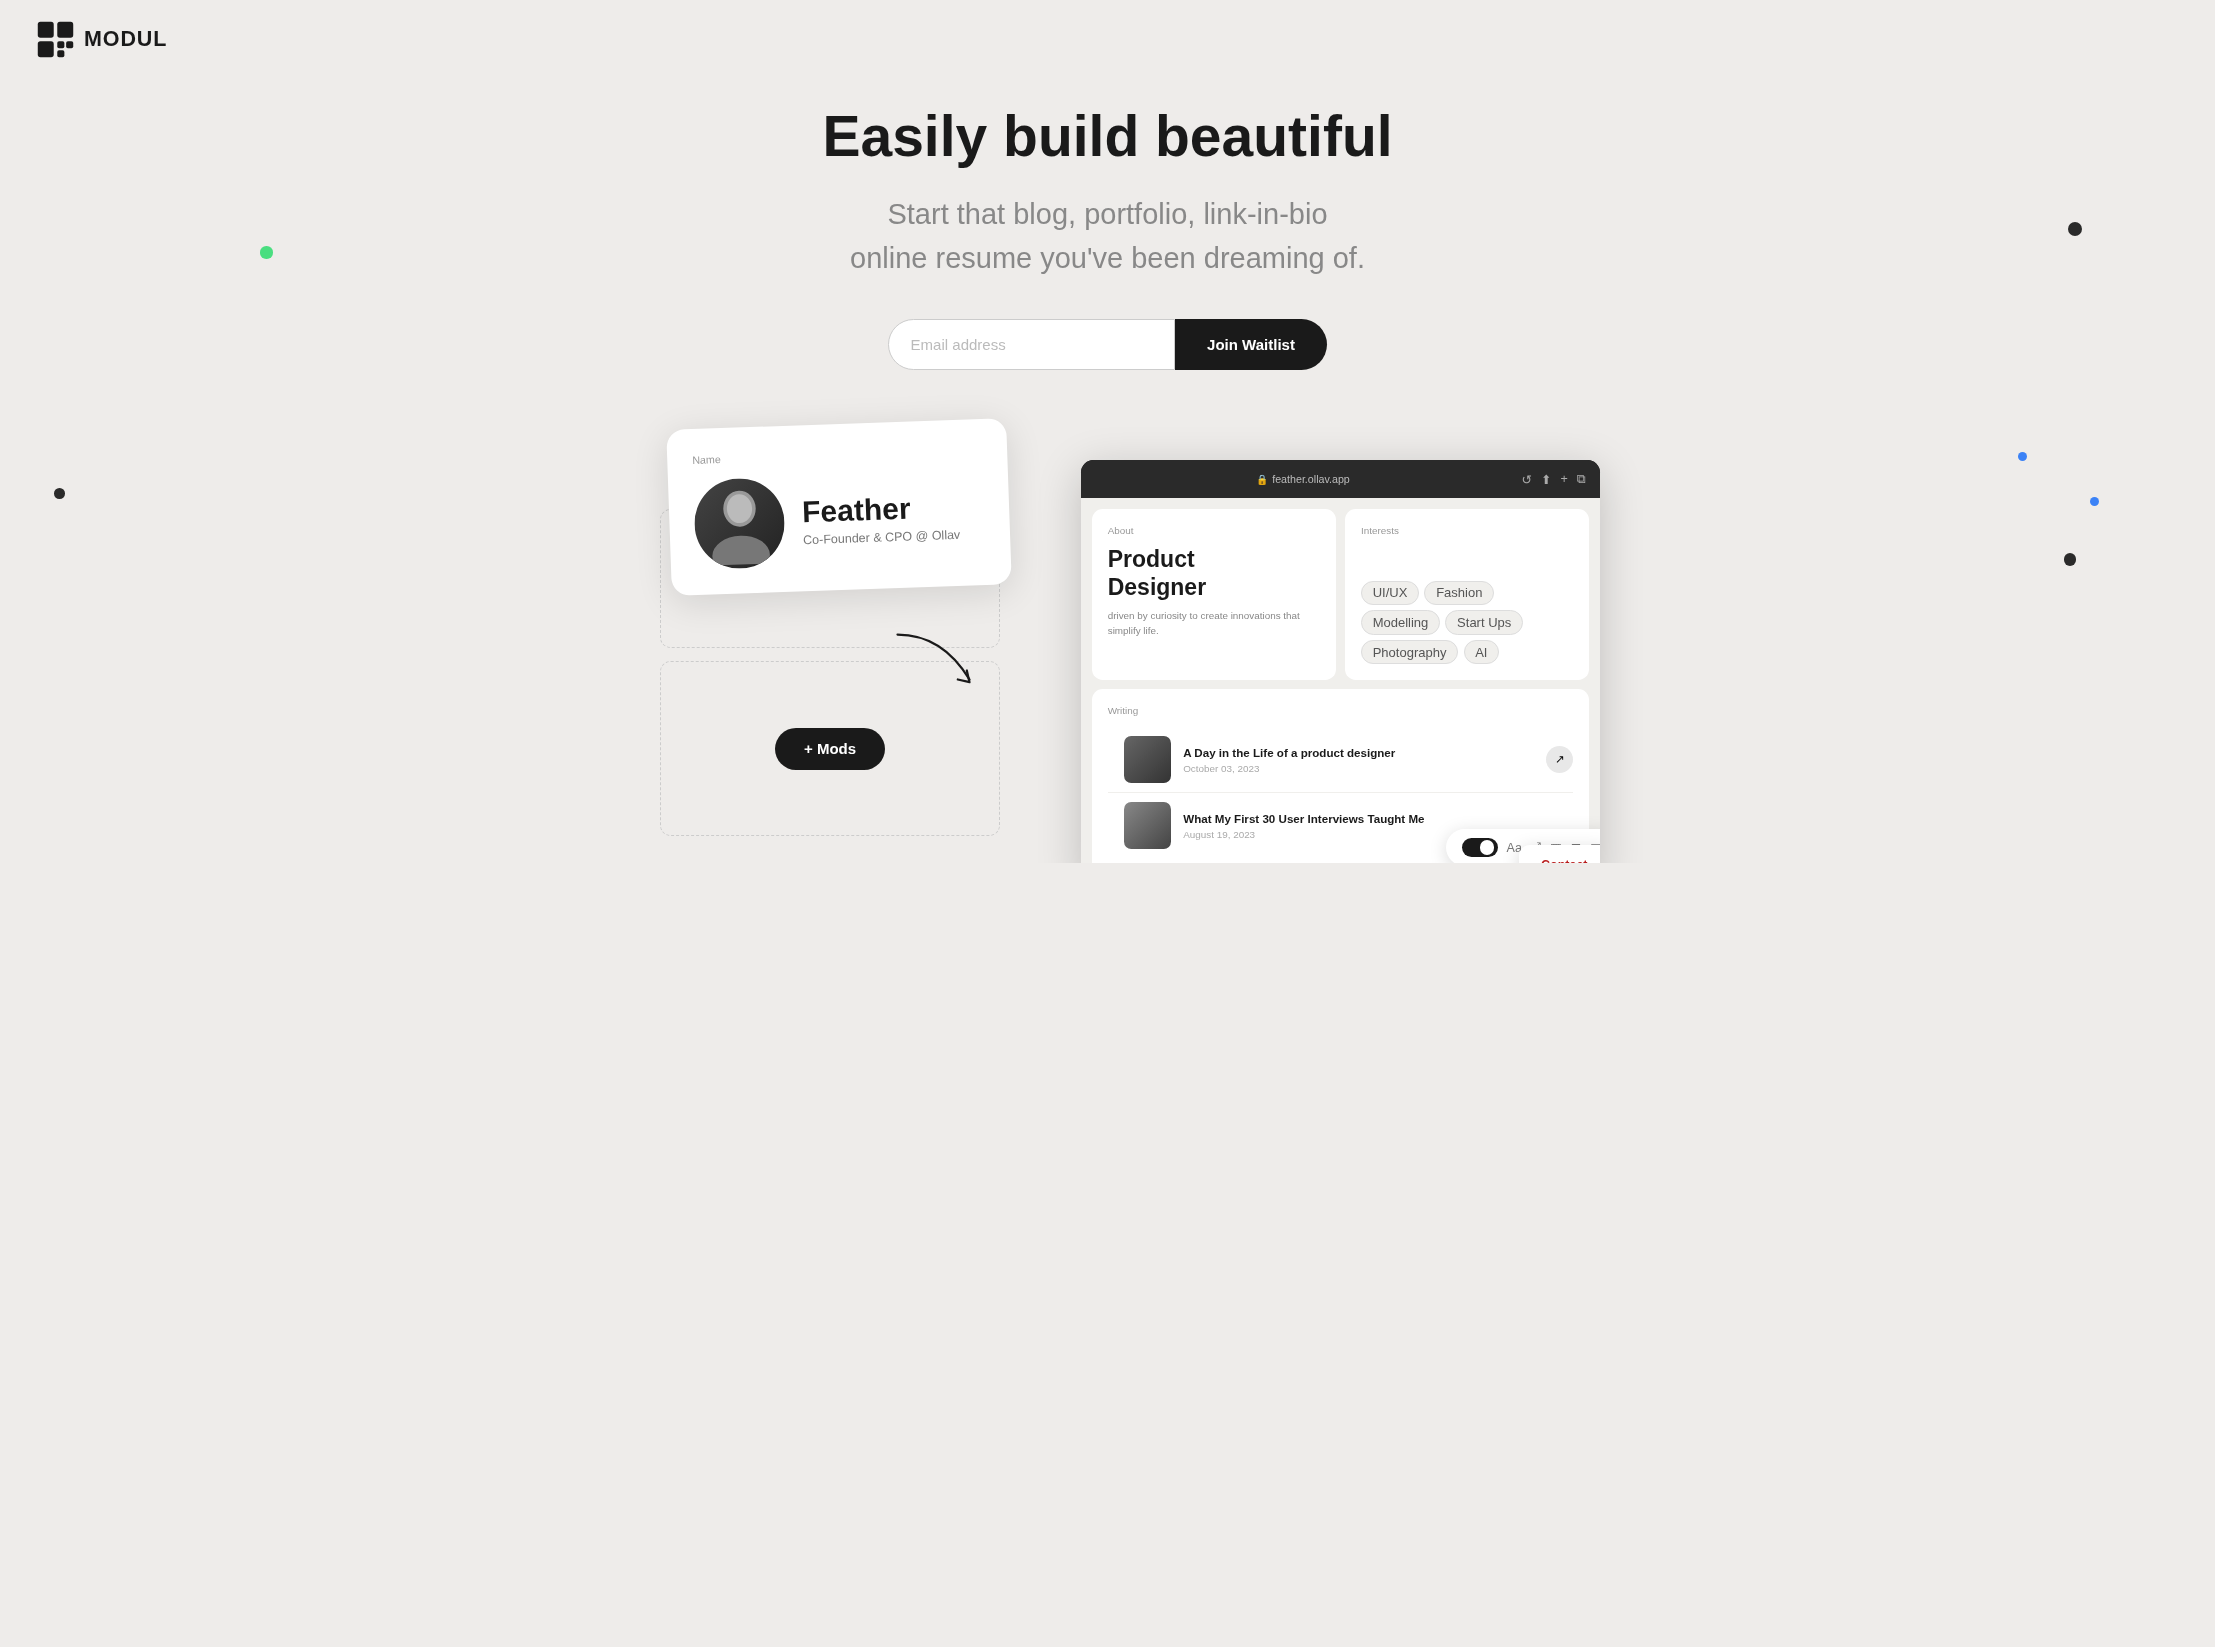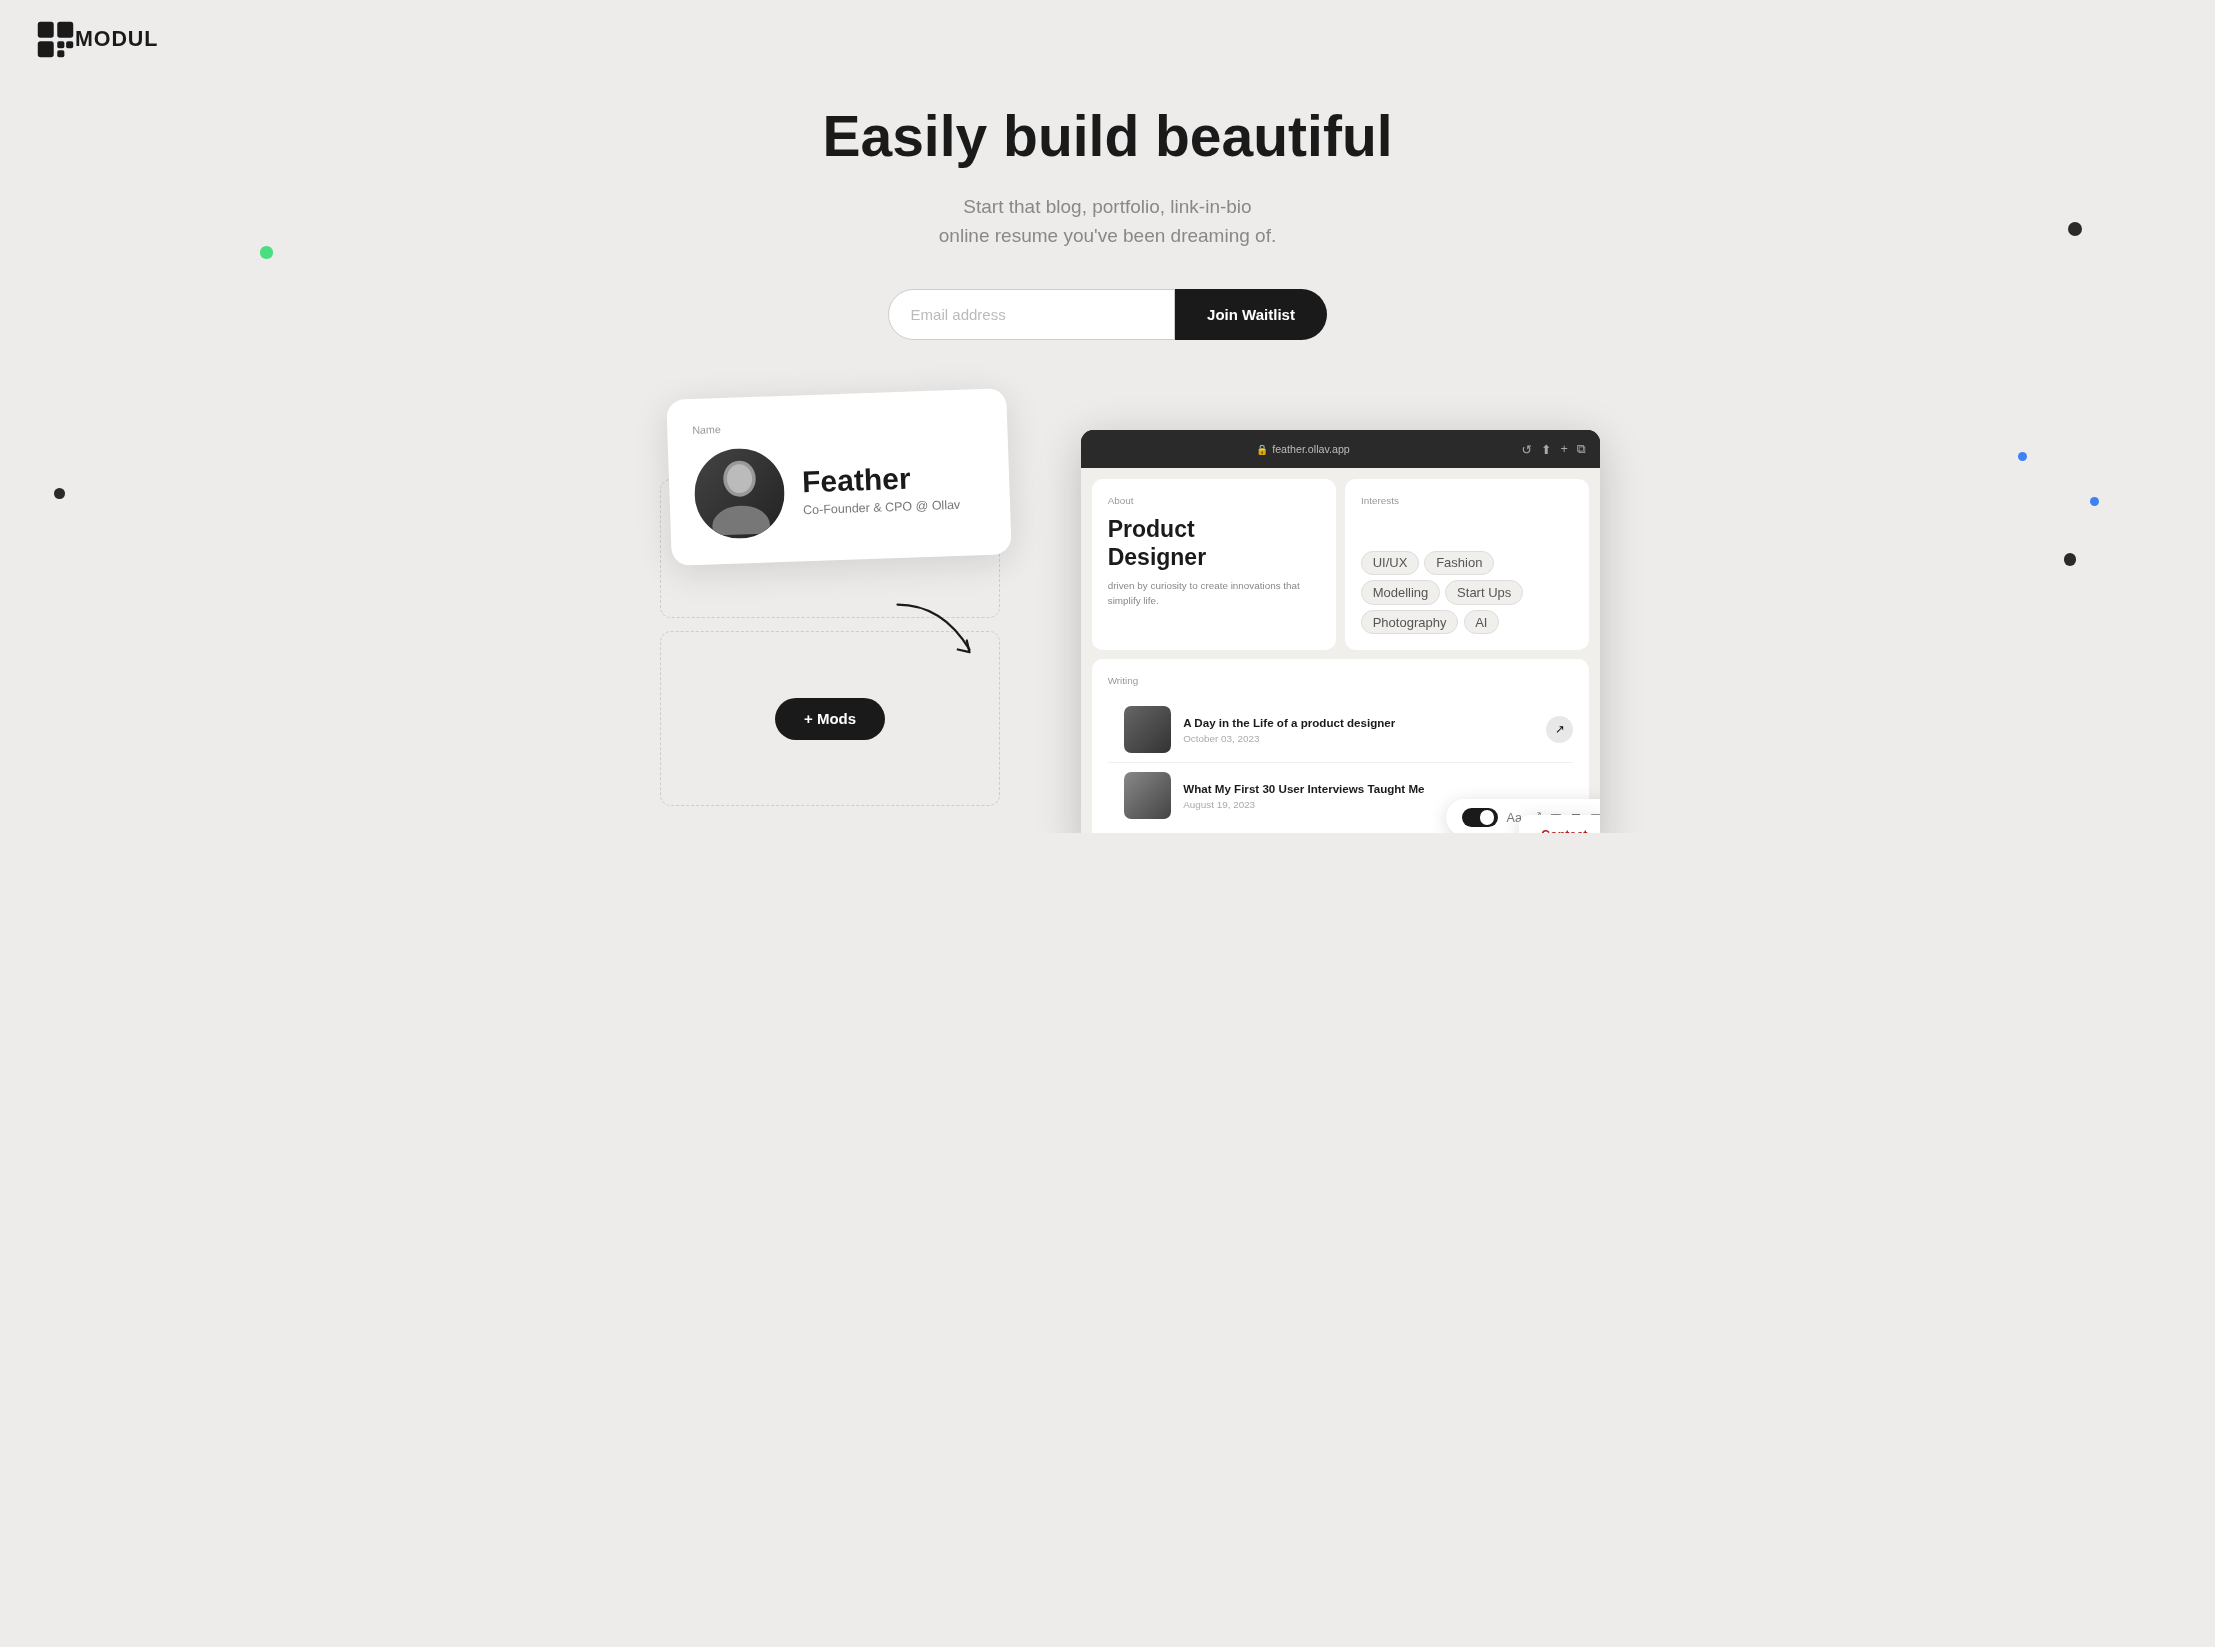--- a/index.html
+++ b/index.html
@@ -13,20 +13,21 @@
 
     
     .navbar {
       display: flex;
       align-items: center;
       padding: 19.7px 36px;
     }
     .logo-wrapper {
       display: flex;
       align-items: center;
+      gap: 9px;
     }
     .logo-icon {
       width: 39px;
       height: 39px;
     }
     .logo-text {
       font-size: 21.5px;
       font-weight: 700;
       color: #1a1a1a;
       letter-spacing: 0.9px;
@@ -40,21 +41,21 @@
     }
     .hero h1 {
       font-size: 57px;
       font-weight: 800;
       color: #1a1a1a;
       line-height: 1.1;
       max-width: 716px;
       margin: 0 auto;
     }
     .hero-sub {
-      font-size: 19px;
+      font-size: 29px;
       color: #888;
       margin-top: 25px;
       line-height: 1.5;
       max-width: 609px;
       margin-left: auto;
       margin-right: auto;
     }
 
     
     .email-form {

